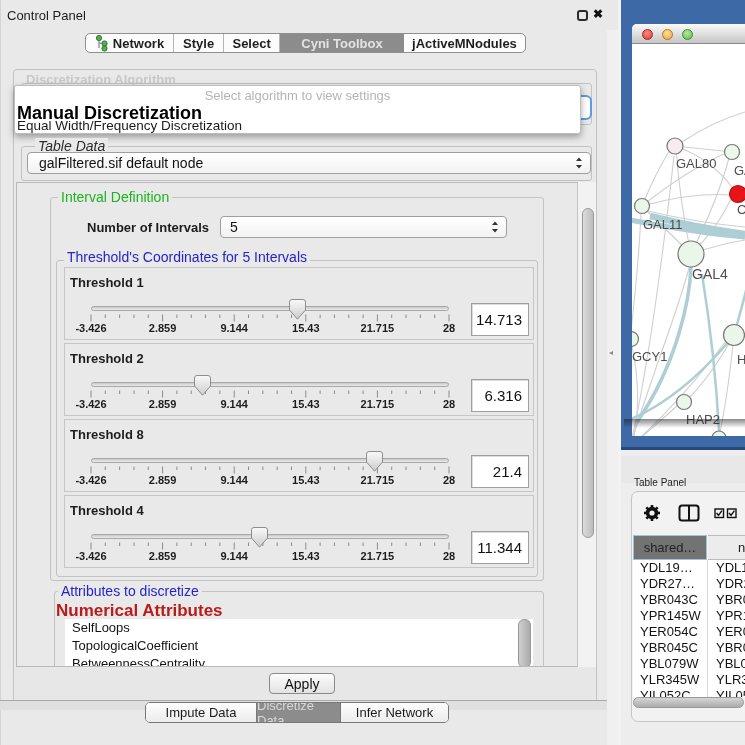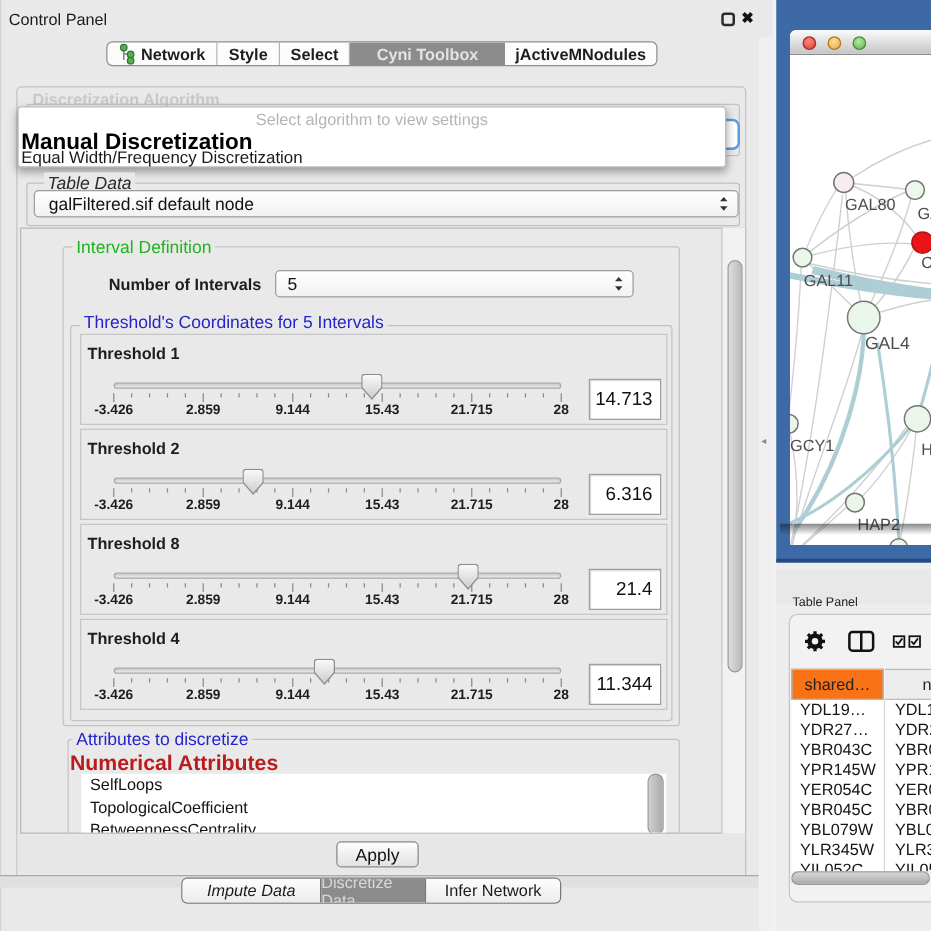--- a/index.html
+++ b/index.html
@@ -92,21 +92,21 @@
 #nettitle { left:0; top:0; width:113px; height:20px; border-radius:5px 0 0 0;
   background:linear-gradient(#fbfbfb,#c5c5c5); border-bottom:1px solid #8a8a8a; }
 .light { position:absolute; top:4.5px; width:11px; height:11px; border-radius:50%; }
 #shadow { left:624px; top:419px; width:121px; height:9px;
   background:linear-gradient(rgba(20,20,25,0.5),rgba(20,20,25,0)); }
 #blubot { left:621px; top:447px; width:124px; height:3px; background:#27497c; }
 #tpbar { left:621px; top:456px; width:124px; height:27px; background:#e8e8e8; }
 #tpbar span { position:absolute; left:13px; top:5px; font-size:10px; color:#222;margin-top:16px; }
 #tablewin { left:631px; top:491px; width:130px; height:231px; background:#f2f2f2;
   border:1px solid #c6c6c6; border-radius:7px; }
-#thead1 { left:633px; top:535px; width:74px; height:25px; background:#f97316;
+#thead1 { left:633px; top:535px; width:74px; height:25px; background:#737373;
   border:1px solid #9fc3d2; font-size:13px; color:#222; display:flex; align-items:center;
   justify-content:center; }
 #thead2 { left:708px; top:535px; width:37px; height:25px; background:#ececec;
   border-top:1px solid #bbb; border-bottom:1px solid #bbb; font-size:13px; color:#222;
   display:flex; align-items:center; padding-left:30px; }
 #trows { left:633px; top:560px; width:112px; height:137px; background:#fff; overflow:hidden; }
 .trow { height:16px; line-height:16px; font-size:13px; color:#141414; white-space:nowrap; }
 .trow .c1 { display:inline-block; width:83px; padding-left:7px; }
 #tcolline { left:707px; top:560px; width:1px; height:137px; background:#d8d8d8; }
 #hsb { left:633px; top:697px; width:111px; height:11px; border-radius:5.5px;
@@ -371,21 +371,21 @@
     </div>
     <div class="abs" id="alsb"></div>
   </div>
   <div class="abs" id="vsb"></div>
   <div class="abs" id="vsbthumb"></div>
 
   <div class="abs" id="applyrow"></div>
   <div class="abs" id="applybtn">Apply</div>
   <div class="abs" id="botband"></div>
   <div class="abs" id="botseg">
-    <div class="bseg" style="width:111px;font-style:italic;">Impute Data</div>
+    <div class="bseg" style="width:111px;">Impute Data</div>
     <div class="bseg dark" style="width:84px;">Discretize Data</div>
     <div class="bseg" style="width:107px;">Infer Network</div>
   </div>
 
   <div class="abs" id="gutter"></div>
   <div class="abs" id="gap"></div>
   <div class="abs" style="left:609px; top:348px; width:6px; height:9px; color:#8a8a8a; font-size:8px; line-height:9px;">◂</div>
 
   <div class="abs" id="bluewin"></div>
   <div class="abs" id="netwin">

